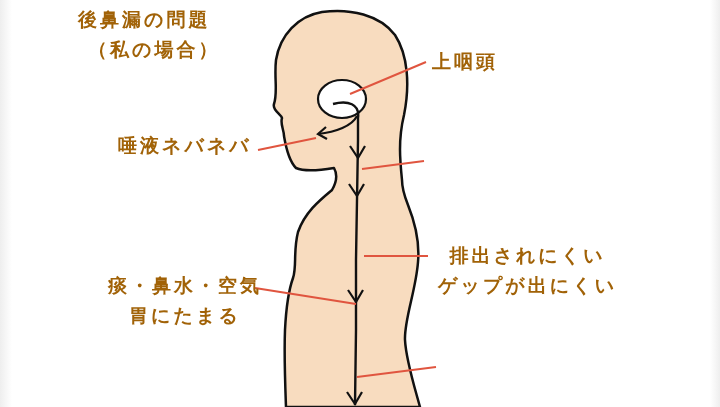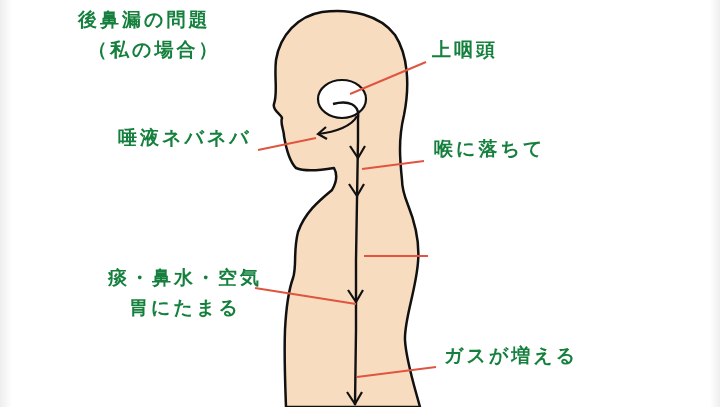--- a/index.html
+++ b/index.html
@@ -11,27 +11,27 @@
   .edge-left {
     position: absolute; left: 0; top: 0; width: 12px; height: 407px;
     background: linear-gradient(to right, #eeeeee, #ffffff);
   }
   .edge-right {
     position: absolute; right: 0; top: 0; width: 10px; height: 407px;
     background: linear-gradient(to left, #eeeeee, #ffffff);
   }
   svg.figure { position: absolute; left: 0; top: 0; }
   .label {
-    position: absolute; color: #15803d; font-size: 19px; line-height: 30px;
+    position: absolute; color: #a16207; font-size: 19px; line-height: 30px;
     font-weight: bold; letter-spacing: 3px; white-space: nowrap;
   }
   .title { left: 78px; top: 4px; font-size: 19px; line-height: 30px; }
   .title .line { display: block; }
   .title .sub { padding-left: 10px; }
-  .center { text-align: center; }
+  .center { text-align: center; margin-top: 8px; }
 </style>
 </head>
 <body>
 
 <div class="edge-left"></div>
 <div class="edge-right"></div>
 
 <svg class="figure" width="720" height="407" viewBox="0 0 720 407">
 
   <path d="M 402 180
@@ -73,33 +73,33 @@
   <line x1="364" y1="256" x2="428" y2="256" stroke="#e0553f" stroke-width="2"></line>
   <line x1="255" y1="288" x2="356" y2="304" stroke="#e0553f" stroke-width="2"></line>
   <line x1="357" y1="377" x2="436" y2="367" stroke="#e0553f" stroke-width="2"></line>
 </svg>
 
 <div class="label title">
   <span class="line">後鼻漏の問題</span>
   <span class="line sub">（私の場合）</span>
 </div>
 
-<div class="label" style="left:432px; top:34px;">上咽頭</div>
+<div class="label" style="left:432px; top:46px;">上咽頭</div>
 
 <div class="label center" style="left:118px; top:122px;">
   <div>唾液ネバネバ</div>
 </div>
 
 <div class="label" style="left:430px; top:133px;">
-  <div style="padding-left:4px;">喉に落ちて</div>
 </div>
 
 <div class="label center" style="left:438px; top:232px;">
+  <div>排出されにくい</div>
+  <div>ゲップが出にくい</div>
 </div>
 
 <div class="label center" style="left:108px; top:262px;">
   <div>痰・鼻水・空気</div>
   <div>胃にたまる</div>
 </div>
 
 <div class="label center" style="left:444px; top:340px;">
-  <div>ガスが増える</div>
 </div>
 
 </body></html>

